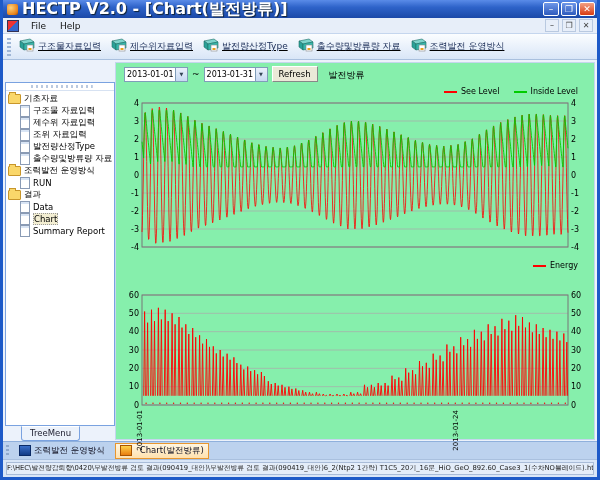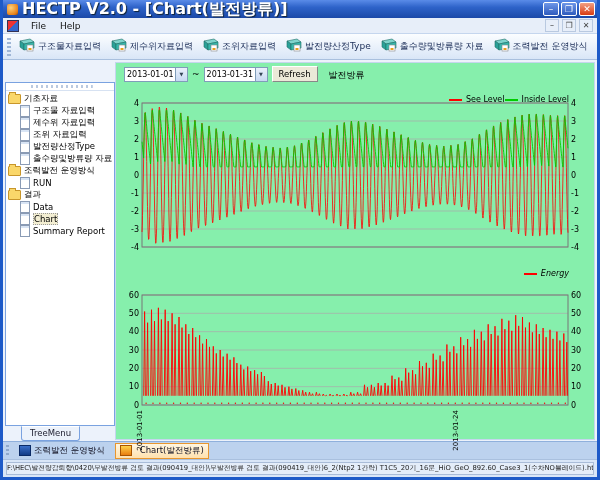--- a/index.html
+++ b/index.html
@@ -23,21 +23,21 @@
   .menubar{height:15px;flex:0 0 15px;display:flex;align-items:center;background:#E7EEF9;
            border-bottom:1px solid #C5D6EE;padding:0 4px;}
   .mdi-icon{width:10px;height:10px;margin-right:5px;border:1px solid #335;
             background:linear-gradient(135deg,#E33 0 50%,#36C 50% 100%);}
   .menu-item{font-size:9px;color:#111;padding:1px 7px;}
   .mdi-ctrls{margin-left:auto;display:flex;gap:3px;}
   .mdi-btn{width:12px;height:11px;font-size:8px;line-height:11px;text-align:center;color:#444;
            background:#E7EEF9;border:1px solid #B9C9E0;}
   
   .toolbar{height:25px;flex:0 0 25px;display:flex;align-items:center;gap:2px;padding:0 2px;
-           background:linear-gradient(180deg,#FBFDFF,#D9E6F7);border-bottom:1px solid #A9C0DE;}
+           background:linear-gradient(180deg,#FBFDFF,#D9E6F7);border-bottom:1px solid #A9C0DE;text-decoration:underline;}
   .tgrip{width:4px;height:18px;margin:0 2px;
          background:repeating-linear-gradient(180deg,#9FB6D6 0 2px,transparent 2px 4px);}
   .tbtn{display:flex;align-items:center;gap:3px;padding:2px 4px;border-radius:2px;}
   .tlabel{font-size:9px;color:#1A2C56;white-space:nowrap;}
   
   .workspace{flex:1;position:relative;background:#ECF2FB;}
   .sidebar{position:absolute;left:2px;top:2px;width:110px;bottom:15px;background:#fff;
            border:1px solid #7AA2E0;box-sizing:border-box;overflow:hidden;margin-top:20px;}
   .sgrip{height:7px;border-bottom:1px solid #D7E2F2;
          background:repeating-linear-gradient(90deg,transparent 0 3px,#B9C9E0 3px 5px) center/60% 3px no-repeat;}
@@ -61,22 +61,22 @@
   .daterow{position:absolute;top:3px;left:8px;display:flex;align-items:center;gap:4px;}
   .combo{width:64px;height:15px;border:1px solid #7F9DB9;background:#fff;display:flex;
          align-items:center;box-sizing:border-box;}
   .combo-text{flex:1;font-size:8px;padding-left:2px;color:#000;}
   .combo-btn{width:11px;height:13px;background:linear-gradient(180deg,#EAF1FC,#C7D9F2);
              border-left:1px solid #7F9DB9;font-size:5px;line-height:13px;text-align:center;color:#345;}
   .tilde{font-size:9px;color:#000;}
   .btn3d{height:16px;font-size:8.5px;padding:0 6px;background:#ECE9D8;border:1px solid #888;
          border-top-color:#fff;border-left-color:#fff;color:#000;font-family:inherit;}
   .chart-title{position:absolute;top:6px;left:0;right:17px;text-align:center;font-size:9px;color:#000;}
-  .legend{position:absolute;right:25px;display:flex;align-items:center;margin-top:8px;}
-  .legend.l1{top:24px;} .legend.l2{top:198px;font-style:italic;}
+  .legend{position:absolute;right:16px;display:flex;gap:14px;align-items:center;}
+  .legend.l1{top:24px;} .legend.l2{top:198px;}
   .lg-entry{display:flex;align-items:center;gap:4px;}
   .lg-line{width:13px;height:2px;display:inline-block;}
   .lg-text{font-size:8px;color:#000;}
   svg.chart{position:absolute;left:0;}
   #chart1{top:34px;} #chart2{top:212px;}
   
   .taskbar{height:17px;flex:0 0 17px;display:flex;align-items:center;gap:6px;padding:0 3px;
            background:#BCD2EE;border-top:1px solid #8FB0DC;}
   .tkgrip{width:3px;height:12px;
           background:repeating-linear-gradient(180deg,#8FA9CC 0 2px,transparent 2px 4px);}
@@ -131,30 +131,20 @@
       </div>
       <div class="tbtn">
         <span class="tico"><svg width="16" height="14" viewBox="0 0 16 14">
             <polygon points="1,3 11,1 15,4 5,6" fill="#7FD4CC" stroke="#1E6E66" stroke-width="0.6"></polygon>
             <polygon points="1,3 5,6 5,12 1,9" fill="#2AA198" stroke="#1E6E66" stroke-width="0.6"></polygon>
             <polygon points="5,6 15,4 15,10 5,12" fill="#35B8AC" stroke="#1E6E66" stroke-width="0.6"></polygon>
             <rect x="8" y="7" width="6" height="6" fill="#fff" stroke="#888" stroke-width="0.6"></rect>
             <rect x="9.5" y="10" width="3" height="2" fill="#E8A020"></rect>
           </svg></span>
         <span class="tlabel">제수위자료입력</span>
-      </div>
-      <div class="tbtn">
-        <span class="tico"><svg width="16" height="14" viewBox="0 0 16 14">
-            <polygon points="1,3 11,1 15,4 5,6" fill="#7FD4CC" stroke="#1E6E66" stroke-width="0.6"></polygon>
-            <polygon points="1,3 5,6 5,12 1,9" fill="#2AA198" stroke="#1E6E66" stroke-width="0.6"></polygon>
-            <polygon points="5,6 15,4 15,10 5,12" fill="#35B8AC" stroke="#1E6E66" stroke-width="0.6"></polygon>
-            <rect x="8" y="7" width="6" height="6" fill="#fff" stroke="#888" stroke-width="0.6"></rect>
-            <rect x="9.5" y="10" width="3" height="2" fill="#E8A020"></rect>
-          </svg></span>
-        <span class="tlabel">조위자료입력</span>
       </div>
       <div class="tbtn">
         <span class="tico"><svg width="16" height="14" viewBox="0 0 16 14">
             <polygon points="1,3 11,1 15,4 5,6" fill="#7FD4CC" stroke="#1E6E66" stroke-width="0.6"></polygon>
             <polygon points="1,3 5,6 5,12 1,9" fill="#2AA198" stroke="#1E6E66" stroke-width="0.6"></polygon>
             <polygon points="5,6 15,4 15,10 5,12" fill="#35B8AC" stroke="#1E6E66" stroke-width="0.6"></polygon>
             <rect x="8" y="7" width="6" height="6" fill="#fff" stroke="#888" stroke-width="0.6"></rect>
             <rect x="9.5" y="10" width="3" height="2" fill="#E8A020"></rect>
           </svg></span>
         <span class="tlabel">발전량산정Type</span>

